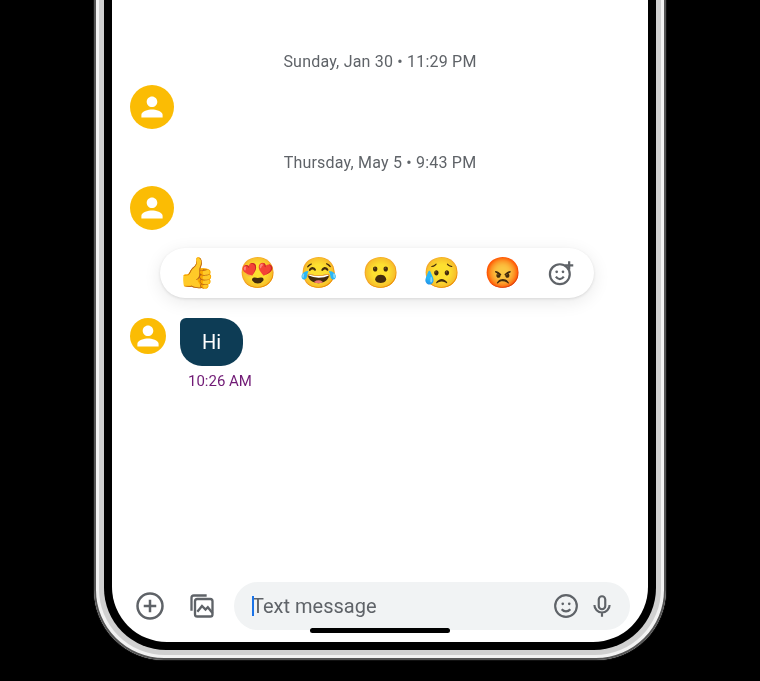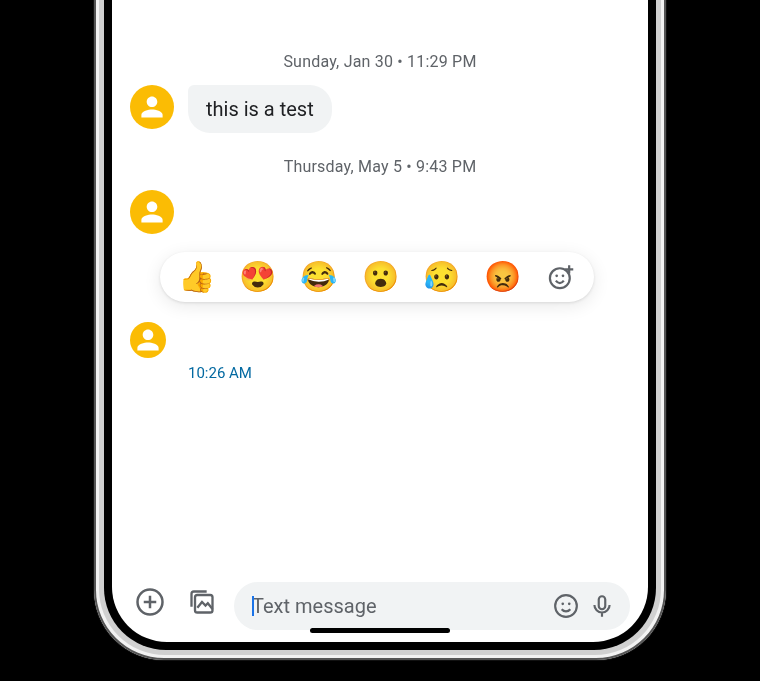--- a/index.html
+++ b/index.html
@@ -39,33 +39,33 @@
   }
   .avatar svg{width:26px;height:26px;fill:#fff;}
   .avatar.small{width:36px;height:36px;flex:0 0 36px;}
 
   .bubble{
     background:#f1f3f4;border-radius:22px 22px 22px 22px;padding:12px 18px;color:#202124;font-size:20px;line-height:24px;display:inline-flex;align-items:center;
     border-top-left-radius:6px;
   }
   .bubble.selected{background:#0d3c55;color:#fff;}
 
-  .sub-ts{color:#0369a1;font-size:15px;margin-left:58px;margin-top:6px;}
+  .sub-ts{color:#701a75;font-size:15px;margin-left:58px;margin-top:6px;}
 
   .reactions{
     margin:12px 0 14px 30px;
     background:#fff;border-radius:999px;
     box-shadow:0 1px 3px rgba(0,0,0,.10),0 4px 18px rgba(0,0,0,.09);
     padding:10px 18px;display:inline-flex;align-items:center;gap:24px;
   }
   .react{font-size:30px;line-height:1;cursor:pointer;}
   .react-more{width:30px;height:30px;display:flex;align-items:center;justify-content:center;color:#5f6368;}
 
   .input-bar{
-    display:flex;align-items:flex-start;gap:12px;padding:0 18px 12px 18px;
+    display:flex;align-items:center;gap:12px;padding:0 18px 12px 18px;
   }
   .ib-btn{
     width:40px;height:40px;display:flex;align-items:center;justify-content:center;color:#5f6368;cursor:pointer;
   }
   .input-field{
     flex:1;height:48px;border-radius:26px;background:#f1f3f4;display:flex;align-items:center;padding:0 10px 0 18px;
   }
   .input-field .txt{flex:1;font-size:20px;color:#5f6368;position:relative;}
   .input-field .cursor{position:absolute;left:0;top:2px;bottom:2px;width:2px;background:#1a73e8;}
   .input-field .ficon{width:36px;height:36px;display:flex;align-items:center;justify-content:center;color:#5f6368;cursor:pointer;}
@@ -86,21 +86,20 @@
         <div class="content">
           <div class="scroll">
 
             <div class="ts">Sunday, Jan 30 • 11:29 PM</div>
             <div class="row">
               <div class="avatar">
                 <svg viewBox="0 0 24 24">
                       <path d="M12 12c2.7 0 4.9-2.2 4.9-4.9S14.7 2.2 12 2.2 7.1 4.4 7.1 7.1 9.3 12 12 12zm0 2.2c-3.3 0-9.8 1.6-9.8 4.9v2.7h19.6v-2.7c0-3.3-6.5-4.9-9.8-4.9z"></path>
                     </svg>
               </div>
-              <div class="bubble">this is a test</div>
             </div>
 
             <div class="ts" style="margin-top:24px">Thursday, May 5 • 9:43 PM</div>
             <div class="row">
               <div class="avatar">
                 <svg viewBox="0 0 24 24">
                       <path d="M12 12c2.7 0 4.9-2.2 4.9-4.9S14.7 2.2 12 2.2 7.1 4.4 7.1 7.1 9.3 12 12 12zm0 2.2c-3.3 0-9.8 1.6-9.8 4.9v2.7h19.6v-2.7c0-3.3-6.5-4.9-9.8-4.9z"></path>
                     </svg>
               </div>
             </div>
@@ -122,20 +121,21 @@
                 </svg>
               </span>
             </div>
 
             <div class="row" style="margin-top:6px">
               <div class="avatar small">
                 <svg viewBox="0 0 24 24">
                       <path d="M12 12c2.7 0 4.9-2.2 4.9-4.9S14.7 2.2 12 2.2 7.1 4.4 7.1 7.1 9.3 12 12 12zm0 2.2c-3.3 0-9.8 1.6-9.8 4.9v2.7h19.6v-2.7c0-3.3-6.5-4.9-9.8-4.9z"></path>
                     </svg>
               </div>
+              <div class="bubble selected" style="padding:12px 22px">Hi</div>
             </div>
             <div class="sub-ts">10:26 AM</div>
 
           </div>
 
           <div class="input-bar">
             <div class="ib-btn">
               <svg viewBox="0 0 24 24" width="30" height="30" fill="none" stroke="currentColor" stroke-width="2">
                     <circle cx="12" cy="12" r="10"></circle>
                     <path d="M12 7v10M7 12h10"></path>

